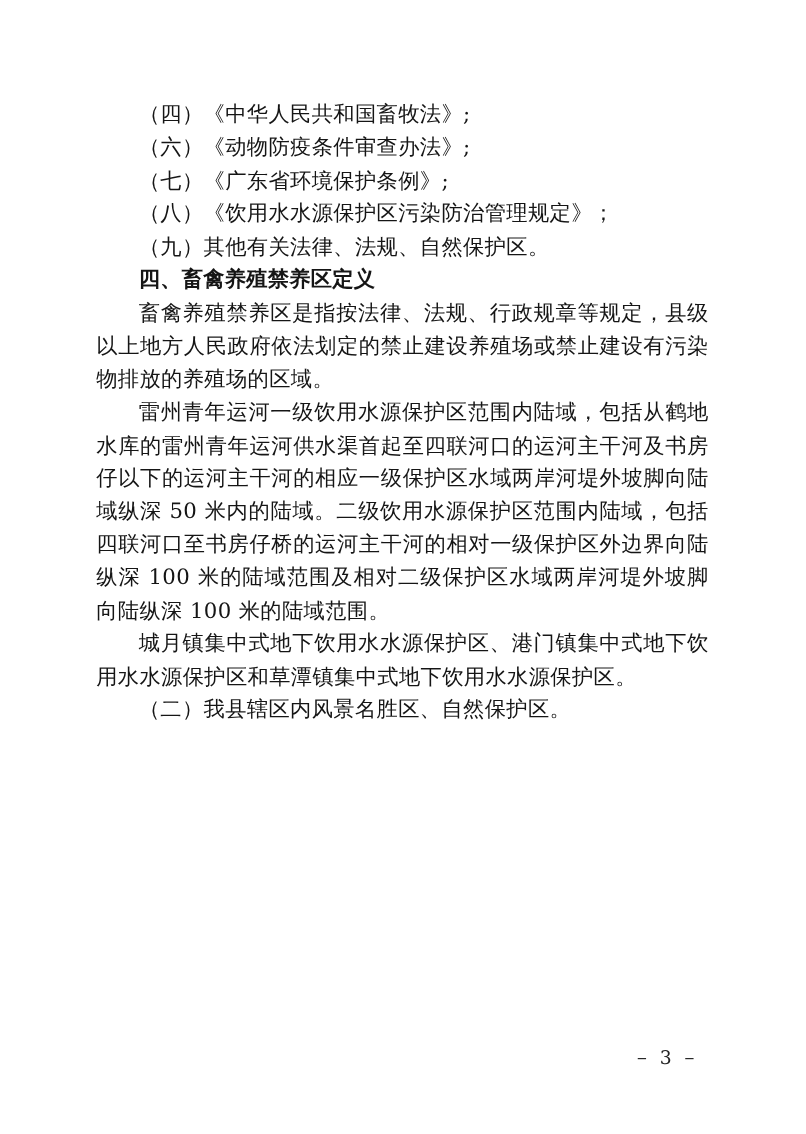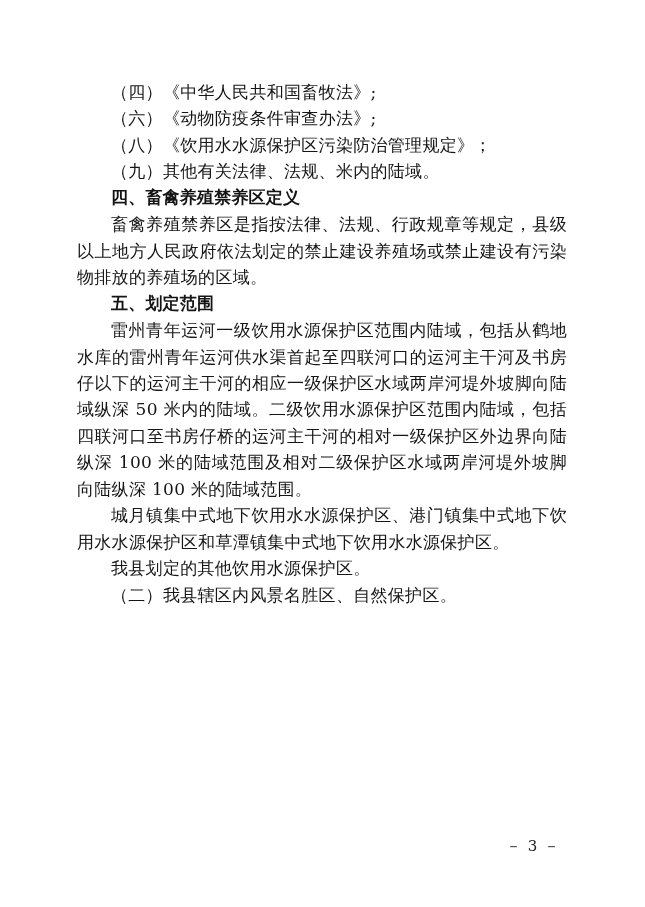--- a/index.html
+++ b/index.html
@@ -50,24 +50,23 @@
     font-family: "DejaVu Serif", "Liberation Serif", serif;
   }
 </style>
 </head>
 <body>
 
 <div class="page">
   <div class="doc-body" id="doc-body">
       <p class="list">（四）《中华人民共和国畜牧法》;</p>
       <p class="list">（六）《动物防疫条件审查办法》;</p>
+      <p class="list">（七）《广东省环境保护条例》;</p>
       <p class="list">（八）《饮用水水源保护区污染防治管理规定》；</p>
-      <p class="list">（九）其他有关法律、法规、米内的陆域。</p>
+      <p class="list">（九）其他有关法律、法规、自然保护区。</p>
       <p class="heading">四、畜禽养殖禁养区定义</p>
       <p class="body">畜禽养殖禁养区是指按法律、法规、行政规章等规定，县级以上地方人民政府依法划定的禁止建设养殖场或禁止建设有污染物排放的养殖场的区域。</p>
-      <p class="heading">五、划定范围</p>
       <p class="body">雷州青年运河一级饮用水源保护区范围内陆域，包括从鹤地水库的雷州青年运河供水渠首起至四联河口的运河主干河及书房仔以下的运河主干河的相应一级保护区水域两岸河堤外坡脚向陆域纵深 50 米内的陆域。二级饮用水源保护区范围内陆域，包括四联河口至书房仔桥的运河主干河的相对一级保护区外边界向陆纵深 100 米的陆域范围及相对二级保护区水域两岸河堤外坡脚向陆纵深 100 米的陆域范围。</p>
       <p class="body">城月镇集中式地下饮用水水源保护区、港门镇集中式地下饮用水水源保护区和草潭镇集中式地下饮用水水源保护区。</p>
-      <p class="body">我县划定的其他饮用水源保护区。</p>
       <p class="body">（二）我县辖区内风景名胜区、自然保护区。</p>
     </div>
   <div class="page-number">－ 3 －</div>
 </div>
 
 </body></html>

